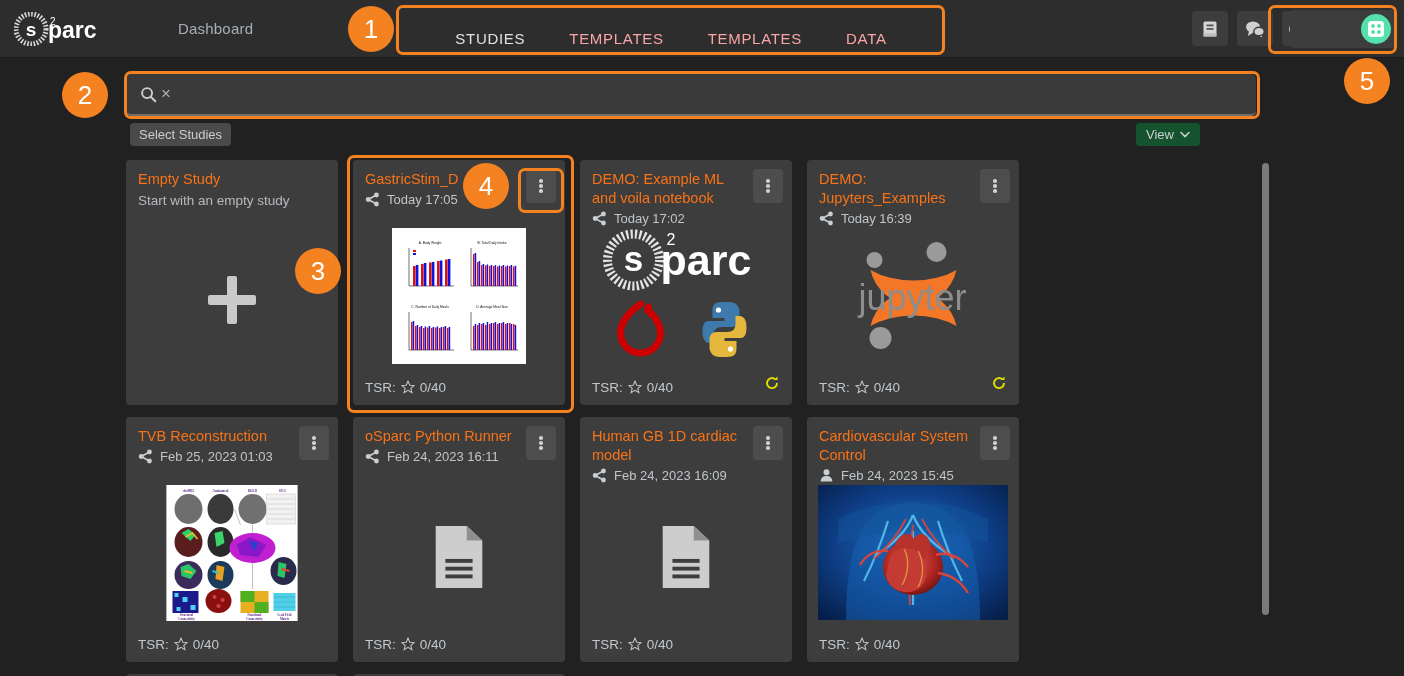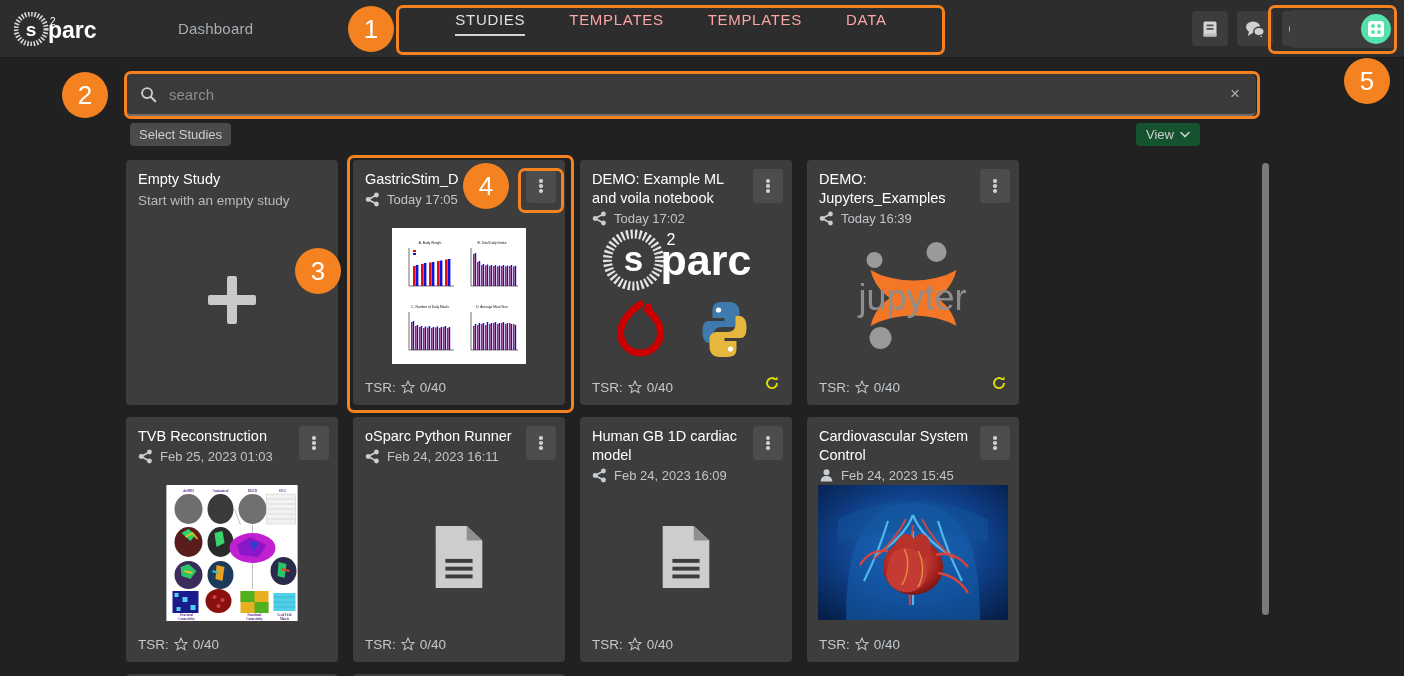--- a/index.html
+++ b/index.html
@@ -16,21 +16,21 @@
     position: absolute; left: 0; top: 0; width: 1404px; height: 58px;
     background: #2d2d2d; display: flex; align-items: center;
     border-bottom: 1px solid #1a1a1a;
   }
   .logo { margin-left: 14px; width: 108px; height: 36px; display: flex; align-items: center; }
   .dashboard-label {
     margin-left: 56px; color: #a8aeb4; font-size: 15px; letter-spacing: .2px;
   }
   .navtabs {
     position: absolute; left: 397px; top: 5px; width: 548px; height: 50px;
-    display: flex; align-items: flex-start; justify-content: center; gap: 0px;
+    display: flex; align-items: flex-end; justify-content: center; gap: 0px;
   }
   .navtab {
     color: #fca5a5; font-size: 15px; letter-spacing: .7px;
     padding: 6px 22px 8px 22px; cursor: pointer; position: relative;
   }
   .navtab.active { color: #dfe3e6; }
   .navtab.active::after {
     content: ""; position: absolute; left: 22px; right: 22px; bottom: 0px;
     height: 2px; background: #cfd4d8;
   }
@@ -81,21 +81,21 @@
   .grid {
     position: absolute; left: 126px; top: 160px; width: 1132px; height: 512px;
     display: flex; flex-wrap: wrap; gap: 0px; align-content: flex-start;
   }
   .card {
     width: 212px; height: 245px; background: #3d3d3d; border-radius: 4px;
     margin-right: 15px; margin-bottom: 12px; position: relative;
     padding: 10px 12px 8px 12px; cursor: pointer; overflow: hidden;
   }
   .card-title {
-    color: #ffffff; font-size: 14.5px; line-height: 19px; width: 150px;
+    color: #f97316; font-size: 14.5px; line-height: 19px; width: 150px;
     word-wrap: break-word;
   }
   .card-meta {
     display: flex; align-items: center; gap: 7px; margin-top: 3px;
     color: #c0c5c9; font-size: 13px;
   }
   .card-sub { color: #b6bbc0; font-size: 13.5px; margin-top: 4px; }
   .menu-btn {
     position: absolute; right: 9px; top: 9px; width: 30px; height: 34px;
     background: #4d4d4d; border-radius: 4px; display: flex; align-items: center;
@@ -195,21 +195,20 @@
       </svg>
     </div>
   </div>
 
   <div class="searchrow">
     <div class="searchbox">
       <svg width="17" height="17" viewBox="0 0 18 18">
         <circle cx="7.5" cy="7.5" r="5.3" fill="none" stroke="#cfcfcf" stroke-width="2"></circle>
         <line x1="11.5" y1="11.5" x2="16.2" y2="16.2" stroke="#cfcfcf" stroke-width="2.2" stroke-linecap="round"></line>
       </svg>
-      <input class="search-input" type="text" placeholder="search" style="">
       <span class="clear-x">×</span>
     </div>
   </div>
 
   <div class="toolsrow">
     <div class="select-studies">Select Studies</div>
     <div class="view-btn">
       <span>View</span>
       <svg width="10" height="7" viewBox="0 0 10 7">
         <path d="M1 1.5 L5 5.5 L9 1.5" fill="none" stroke="#c9ced2" stroke-width="1.6" stroke-linecap="round"></path>

